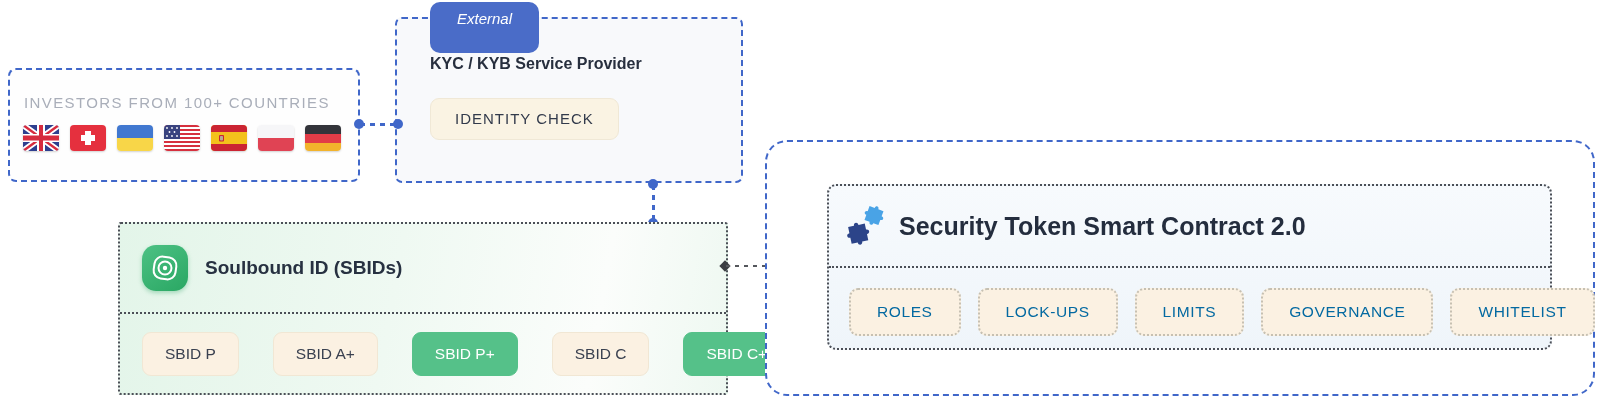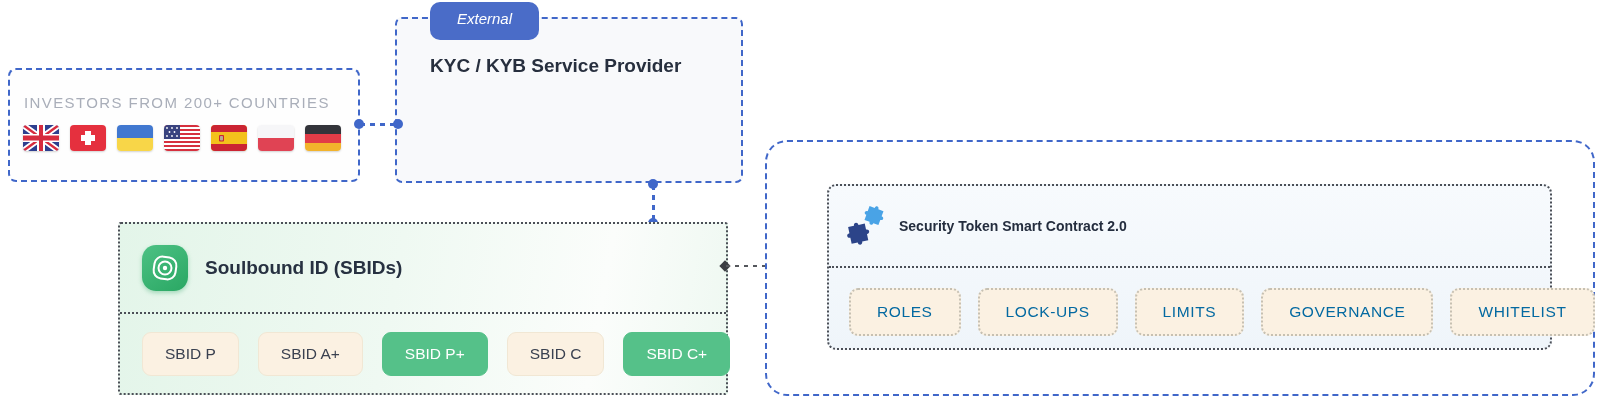--- a/index.html
+++ b/index.html
@@ -12,24 +12,24 @@
   .investors-label{margin:24px 0 0 14px;font-size:15px;letter-spacing:1.4px;
     color:#a9aeb9;font-weight:400;white-space:nowrap;}
   .flags-row{display:flex;gap:11px;margin:14px 0 0 13px;}
   .flag{width:36px;height:26px;border-radius:4px;overflow:hidden;flex:0 0 auto;
     box-shadow:0 1px 2px rgba(0,0,0,.18);}
   .flag svg{display:block;width:36px;height:26px;}
 
   
   .kyc-box{position:absolute;left:395px;top:17px;width:348px;height:166px;
     background:#f8f9fb;border:2px dashed #4067c9;border-radius:7px;box-sizing:border-box;}
-  .external-badge{position:absolute;left:33px;top:-17px;height:38px;line-height:33px;
+  .external-badge{position:absolute;left:33px;top:-17px;height:51px;line-height:33px;
     padding:0 27px;background:#4a6cc8;border-radius:10px;color:#ffffff;
     font-style:italic;font-size:15px;}
-  .kyc-title{margin:36px 0 0 33px;font-size:19px;font-weight:bold;color:#272f3e;}
+  .kyc-title{margin:36px 0 0 33px;font-size:16px;font-weight:bold;color:#272f3e;}
   .kyc-button{display:inline-block;margin:25px 0 0 33px;padding:0 24px;height:40px;
     line-height:40px;background:#faf3e3;border:1px solid #f0e8d6;border-radius:9px;
     font-size:15px;letter-spacing:1px;color:#323a4b;}
 
   
   .conn-h1{position:absolute;left:356px;top:121px;width:44px;height:6px;}
   .conn-h1 .line{position:absolute;left:4px;right:4px;top:1.5px;height:3px;
     background:repeating-linear-gradient(90deg,#4067c9 0 5px,transparent 5px 10px);}
   .conn-h1 .dot-l,.conn-h1 .dot-r{position:absolute;top:-2px;width:10px;height:10px;
     border-radius:50%;background:#4067c9;}
@@ -53,49 +53,49 @@
   .soulbound-box{position:absolute;left:118px;top:222px;width:610px;height:173px;
     border:2px dotted #4b4f57;border-radius:3px;box-sizing:border-box;
     background:linear-gradient(100deg,#e3f5e9 0%,#eff9f2 45%,#fbfdfb 78%,#eef8f1 100%);}
   .soulbound-header{display:flex;align-items:center;height:88px;padding-left:22px;}
   .sbid-icon{width:46px;height:46px;border-radius:14px;flex:0 0 auto;
     background:linear-gradient(145deg,#4cc184,#2aa763);display:flex;
     align-items:center;justify-content:center;box-shadow:0 2px 4px rgba(40,160,95,.35);}
   .soulbound-title{margin-left:17px;font-size:19px;font-weight:bold;color:#273141;}
   .soulbound-divider{position:absolute;left:0;right:0;top:88px;
     border-top:2px dotted #4b4f57;}
-  .sbid-badges{position:absolute;left:22px;top:108px;display:flex;gap:19px;}
+  .sbid-badges{position:absolute;left:22px;top:108px;display:flex;gap:34px;}
   .sbid-badge{height:42px;line-height:42px;padding:0 22px;border-radius:9px;
     font-size:15.5px;white-space:nowrap;}
   .sbid-badge.cream{background:#fbf1e2;border:1px solid #f1e7d4;color:#3a4150;}
   .sbid-badge.green{background:#55c189;border:1px solid #55c189;color:#ffffff;}
 
   
   .contract-outer{position:absolute;left:765px;top:140px;width:830px;height:256px;
     background:#ffffff;border:2px dashed #4067c9;border-radius:22px;box-sizing:border-box;}
   .contract-inner{position:absolute;left:60px;top:42px;width:725px;height:166px;
     border:2px dotted #4b4f57;border-radius:9px;box-sizing:border-box;
     background:linear-gradient(180deg,#f7fafd 0%,#eff5fa 100%);}
   .contract-header{display:flex;align-items:center;height:80px;padding-left:16px;}
   .puzzle-icon{width:42px;height:46px;flex:0 0 auto;}
-  .contract-title{margin-left:12px;font-size:14px;font-weight:bold;color:#242d3e;}
+  .contract-title{margin-left:12px;font-size:25px;font-weight:bold;color:#242d3e;}
   .contract-divider{position:absolute;left:0;right:0;top:80px;
     border-top:2px dotted #4b4f57;}
   .contract-badges{position:absolute;left:20px;top:102px;display:flex;gap:17px;}
   .contract-badge{height:44px;line-height:44px;padding:0 26px;border-radius:9px;
     background:#fbf1e2;border:2px dotted #c6c0b2;font-size:15.5px;
     letter-spacing:0.6px;color:#0369a1;white-space:nowrap;}
 </style>
 </head>
 <body>
 
 <div id="canvas">
 
   <div class="investors-box">
-    <div class="investors-label">INVESTORS FROM 200+ COUNTRIES</div>
+    <div class="investors-label">INVESTORS FROM 100+ COUNTRIES</div>
     <div class="flags-row">
       <span class="flag">
         <svg viewBox="0 0 36 26">
             <rect width="36" height="26" fill="#2e3f8f"></rect>
           <path d="M0,0 36,26 M36,0 0,26" stroke="#ffffff" stroke-width="6"></path>
           <path d="M0,0 36,26 M36,0 0,26" stroke="#d62b3e" stroke-width="2.4"></path>
           <rect x="14" width="8" height="26" fill="#ffffff"></rect>
             <rect y="9" width="36" height="8" fill="#ffffff"></rect>
           <rect x="16" width="4" height="26" fill="#d62b3e"></rect>
             <rect y="10.5" width="36" height="5" fill="#d62b3e"></rect>
@@ -152,20 +152,21 @@
           <rect y="9" width="36" height="9" fill="#e23c47"></rect>
             <rect y="18" width="36" height="8" fill="#f2b32c"></rect>
           </svg>
       </span>
     </div>
   </div>
 
   <div class="kyc-box">
     <div class="external-badge">External</div>
     <div class="kyc-title">KYC / KYB Service Provider</div>
+    <span class="kyc-button">IDENTITY CHECK</span>
   </div>
 
   <div class="conn-h1">
     <span class="dot-l"></span>
     <span class="line"></span>
     <span class="dot-r"></span>
   </div>
 
   <div class="conn-v">
     <span class="dot-t"></span>

